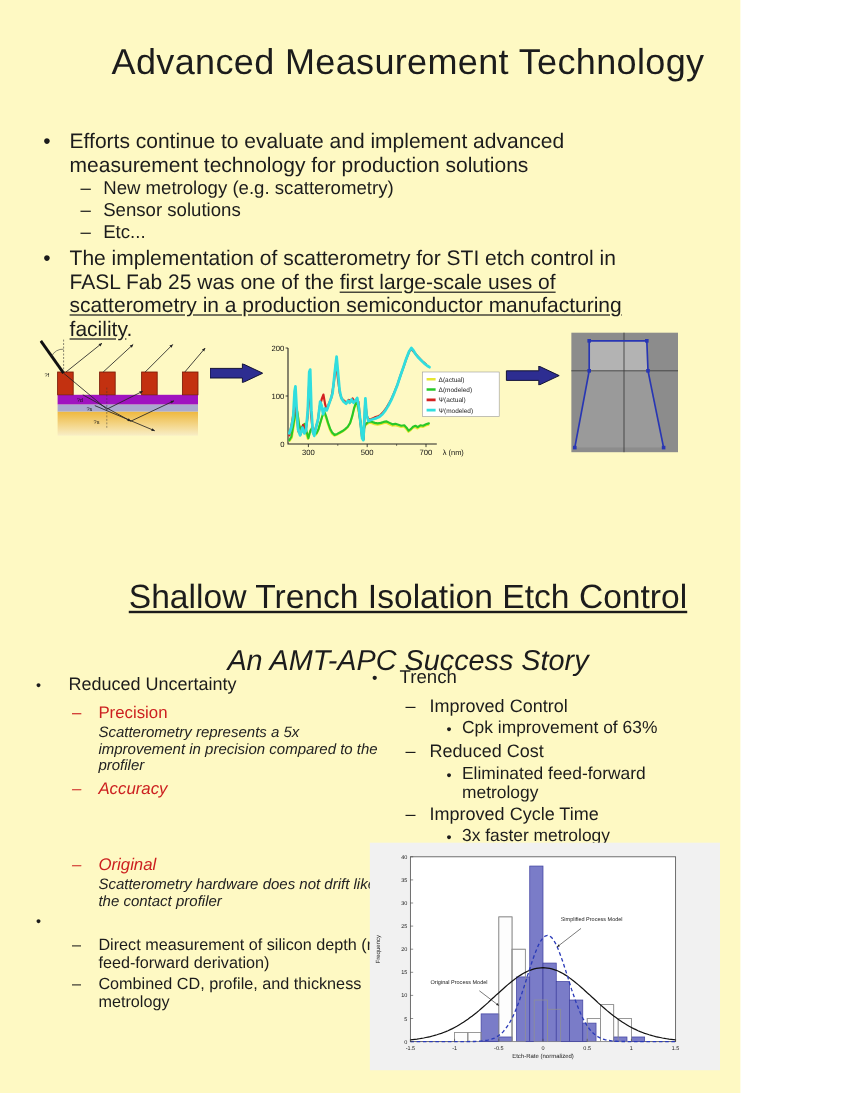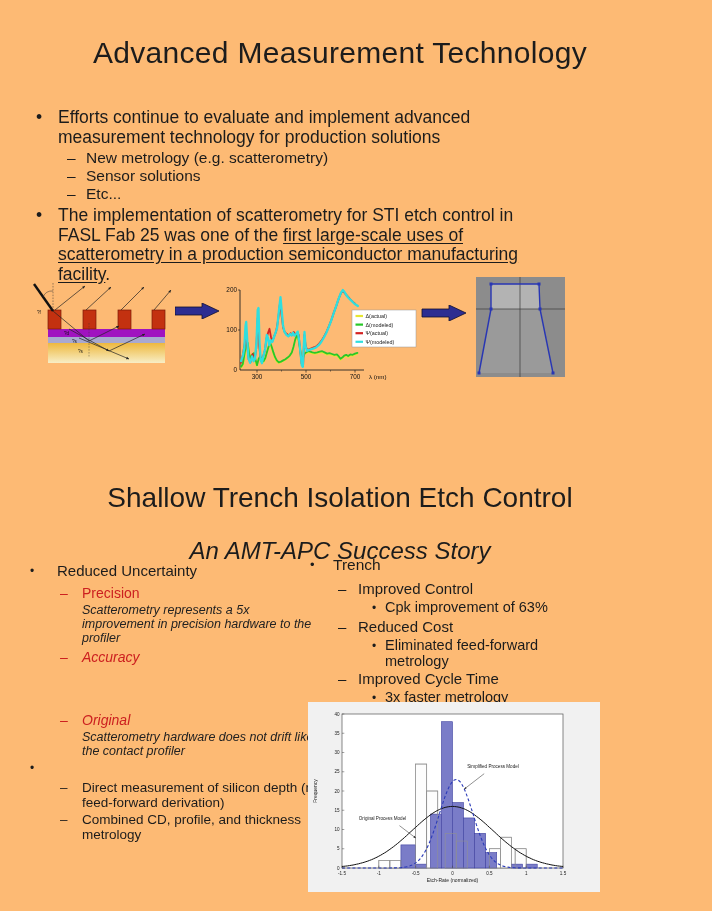--- a/index.html
+++ b/index.html
@@ -1,37 +1,37 @@
 <!DOCTYPE html>
 <html><head>
 <meta charset="utf-8">
 <style>
   html,body{margin:0;padding:0;background:#fff;}
-  .page{position:relative;width:712px;height:911px;background:#fdba74;overflow:hidden;
+  .page{position:relative;width:617px;height:911px;background:#fef9c3;overflow:hidden;
         font-family:"Liberation Sans",sans-serif;color:#1c1c1c;}
   .abs{position:absolute;}
   
   #s1-title{left:0;top:36px;width:680px;text-align:center;font-size:30px;letter-spacing:.3px;}
   #s1-subtitle{left:0;top:70px;width:680px;text-align:center;font-size:26px;font-style:italic;}
   .brow{display:flex;align-items:flex-start;}
   .bglyph{flex:0 0 auto;}
   #s1-b1{left:36px;top:108px;width:470px;font-size:17.5px;line-height:19.5px;}
   #s1-b1 .bglyph{width:22px;}
   .s1sub{left:67px;width:520px;font-size:15.5px;line-height:17px;}
   .s1sub .bglyph{width:19px;}
   #s1-s1{top:149px;} #s1-s2{top:167px;} #s1-s3{top:185px;}
   #s1-b2{left:36px;top:206px;width:505px;font-size:17.5px;line-height:19.5px;}
   #s1-b2 .bglyph{width:22px;}
   .ul{text-decoration:underline;text-underline-offset:2px;}
   #diagram-svg{left:33px;top:281px;}
   #arrow1{left:175px;top:303px;} #arrow2{left:420px;top:305px;}
   #spectra-svg{left:222px;top:282px;}
   #sem-svg{left:476px;top:277px;}
   
-  #s2-title{left:0;top:482px;width:680px;text-align:center;font-size:28px;}
+  #s2-title{left:0;top:482px;width:680px;text-align:center;font-size:28px;text-decoration:underline;}
   #s2-subtitle{left:0;top:537px;width:680px;text-align:center;font-size:24px;font-style:italic;}
   #l-h1{left:30px;top:562px;width:300px;font-size:15px;}
   #l-h1 .bglyph{width:27px;font-size:12px;padding-top:2px;}
   .l-head{left:60px;width:260px;font-size:14px;color:#cc2020;}
   .l-head .bglyph{width:22px;}
   #l-i1h{top:585px;} #l-i2h{top:649px;font-style:italic;} #l-i3h{top:712px;font-style:italic;}
   .l-para{left:82px;width:238px;font-size:12.5px;line-height:13.8px;font-style:italic;color:#222;}
   #l-i1p{top:604px;} #l-i2p{top:668px;} #l-i3p{top:731px;}
   #l-h2{left:30px;top:759px;width:300px;font-size:15.5px;}
   #l-h2 .bglyph{width:27px;font-size:12px;padding-top:2px;}
@@ -180,21 +180,21 @@
   <div class="abs" id="s2-subtitle">An AMT-APC Success Story</div>
 
   <div class="abs brow" id="l-h1">
     <span class="bglyph">•</span>
     <span>Reduced Uncertainty</span>
   </div>
   <div class="abs brow l-head" id="l-i1h">
     <span class="bglyph">–</span>
     <span>Precision</span>
   </div>
-  <div class="abs l-para" id="l-i1p">Scatterometry represents a 5x improvement in precision hardware to the profiler</div>
+  <div class="abs l-para" id="l-i1p">Scatterometry represents a 5x improvement in precision compared to the profiler</div>
   <div class="abs brow l-head" id="l-i2h">
     <span class="bglyph">–</span>
     <span>Accuracy</span>
   </div>
   <div class="abs brow l-head" id="l-i3h">
     <span class="bglyph">–</span>
     <span>Original</span>
   </div>
   <div class="abs l-para" id="l-i3p">Scatterometry hardware does not drift like the contact profiler</div>
 

